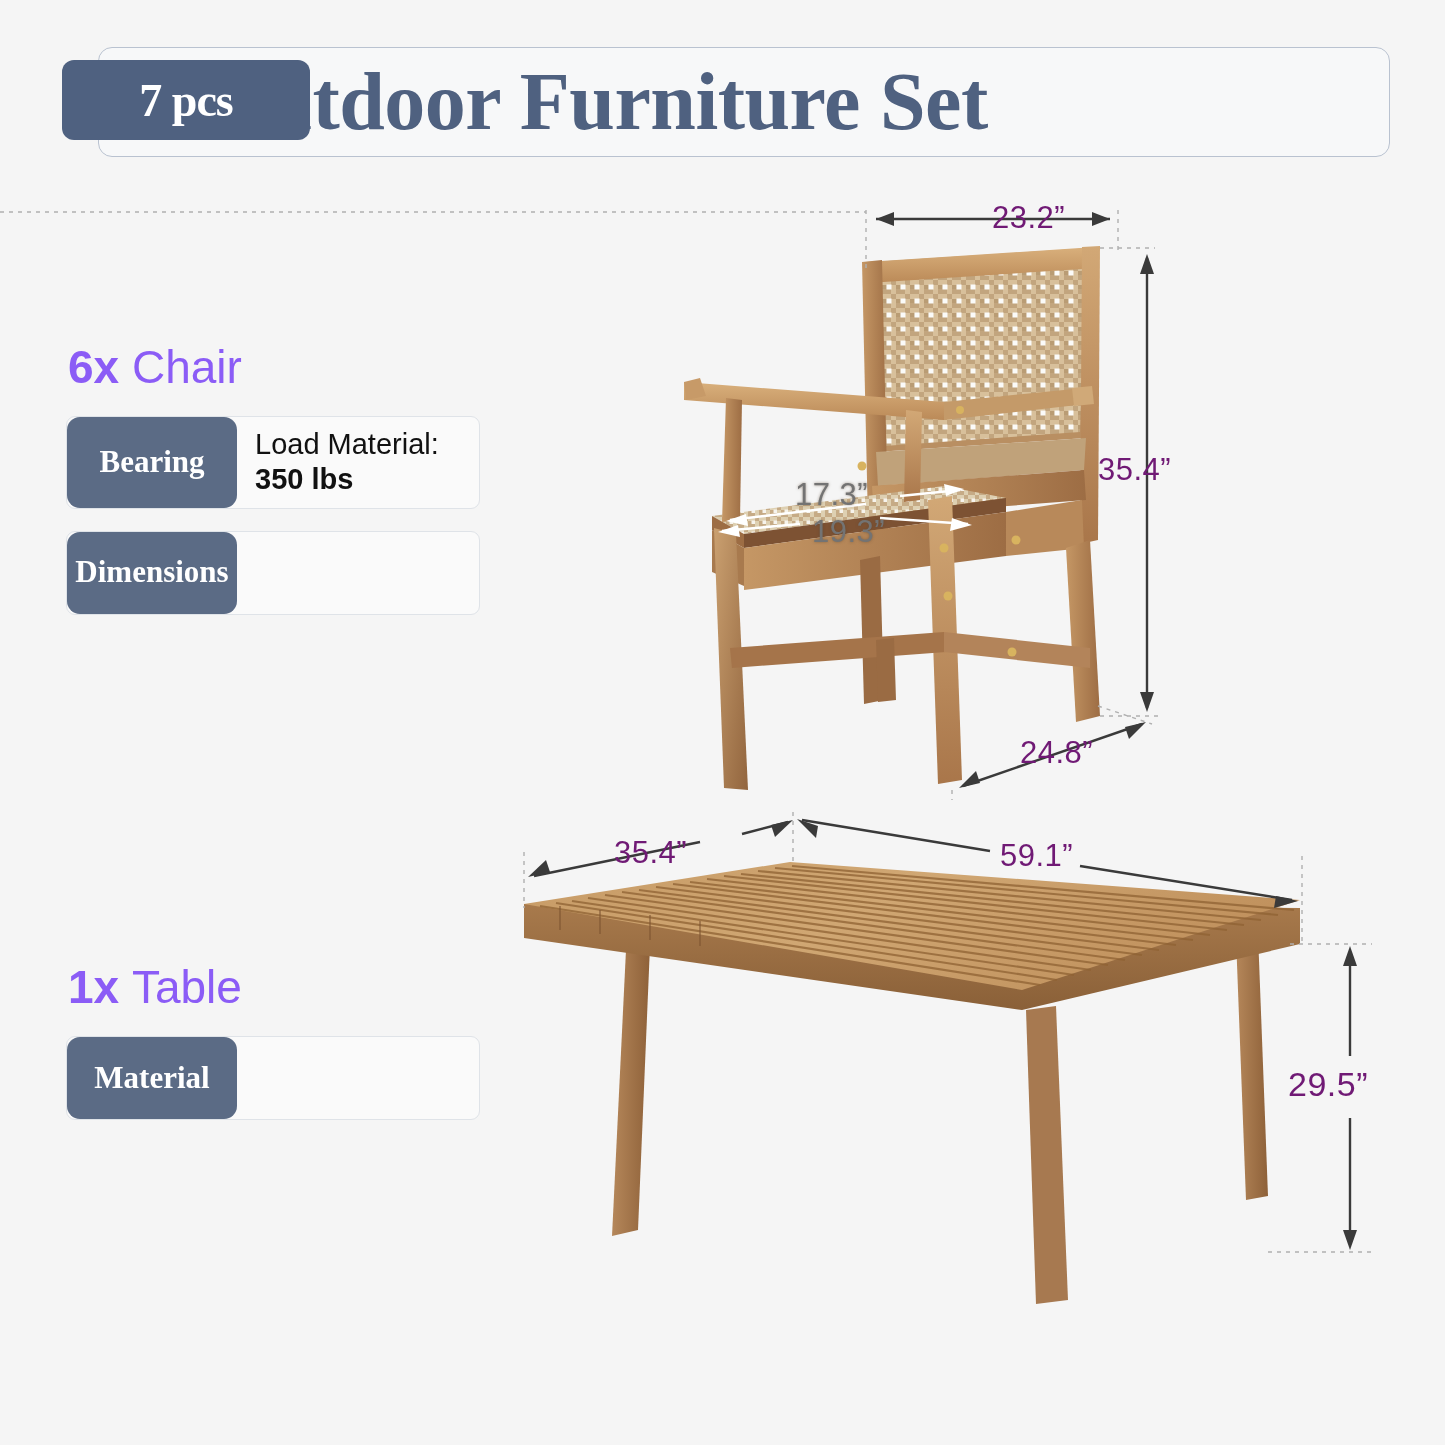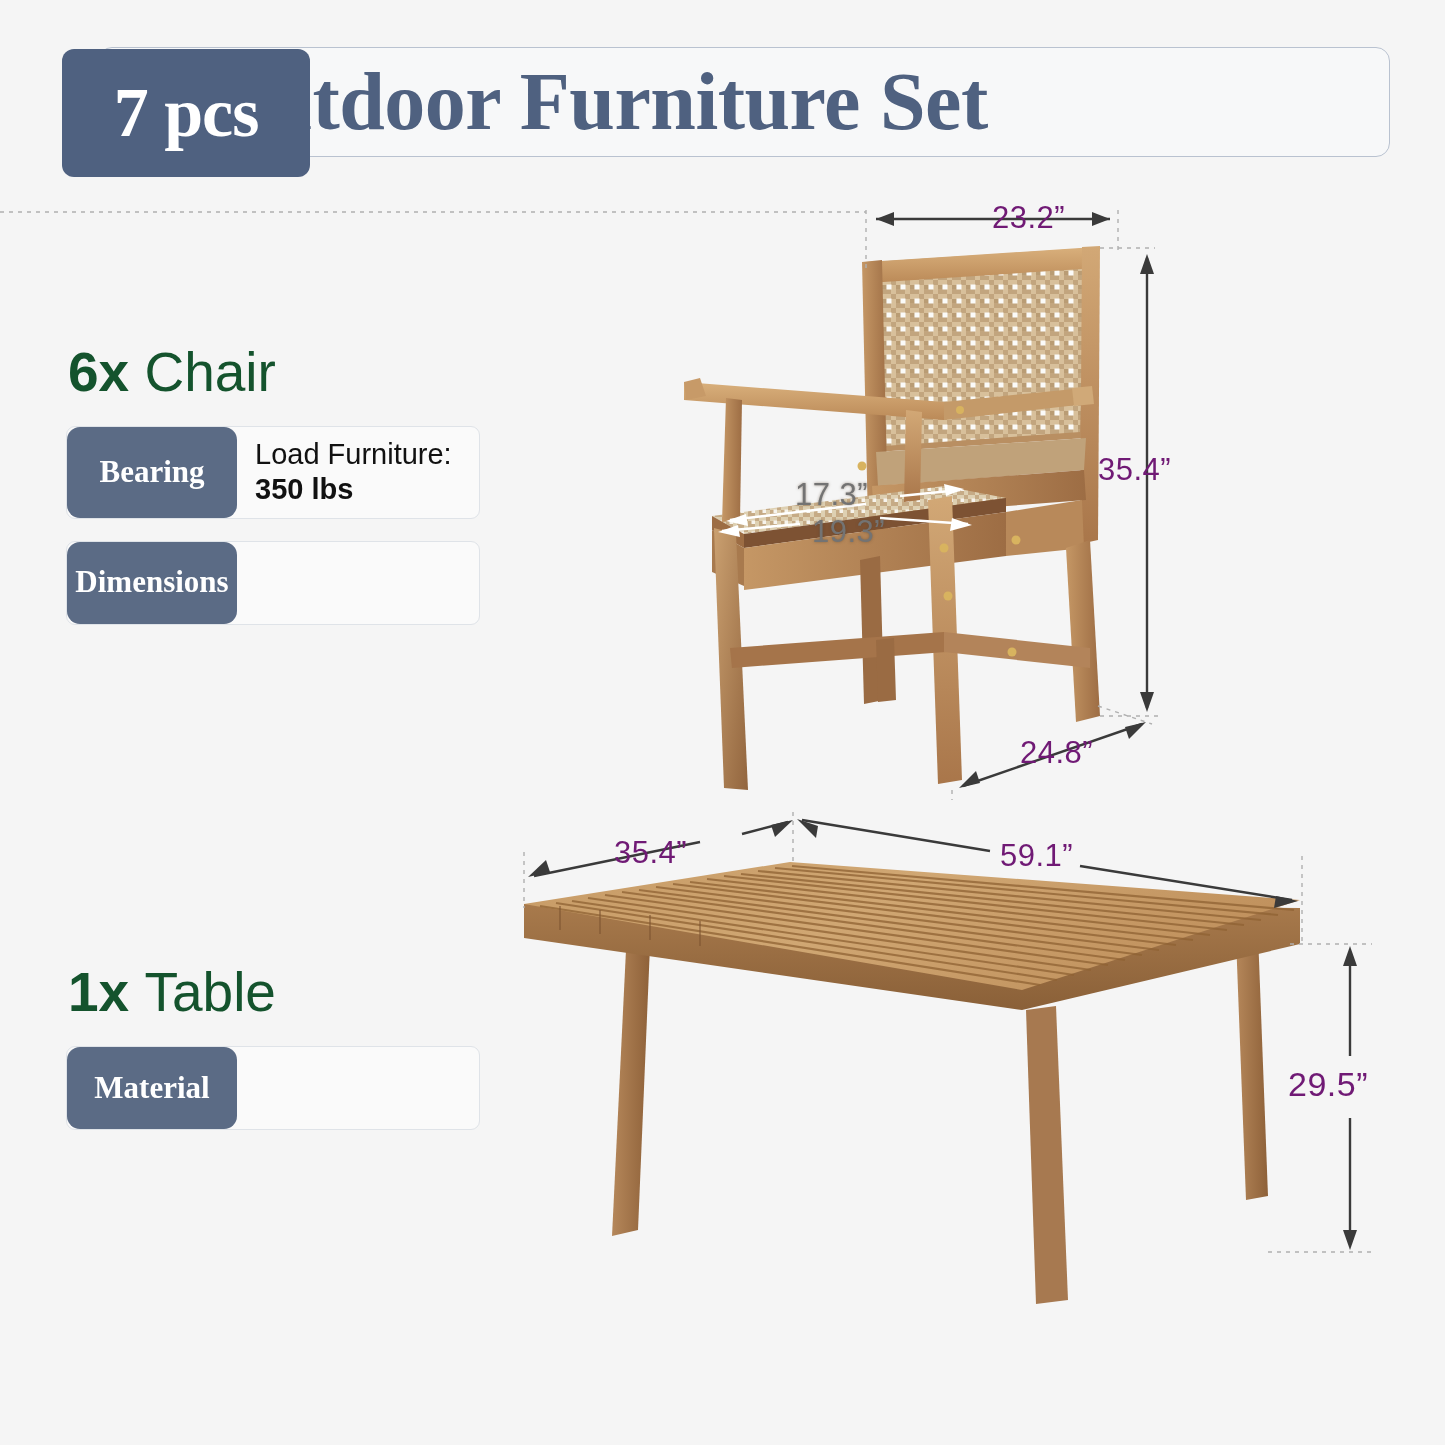--- a/index.html
+++ b/index.html
@@ -15,32 +15,32 @@
     position:absolute;left:36px;top:0;width:1292px;height:110px;
     border:1.5px solid #b9c2d0;border-radius:14px;background:#f7f8f9;
     box-sizing:border-box;
   }
   #title-text{
     position:absolute;left:105px;top:50%;transform:translateY(-50%);
     font-family:"Liberation Serif",serif;font-weight:700;
     font-size:82px;color:#4f6180;letter-spacing:-0.5px;white-space:nowrap;
   }
   #pcs-badge{
-    position:absolute;left:0;top:2px;width:248px;height:128px;
+    position:absolute;left:0;top:13px;width:248px;height:80px;
     background:#4f6180;border-radius:12px;
     display:flex;align-items:center;justify-content:center;
     font-family:"Liberation Serif",serif;font-weight:700;
-    font-size:70px;color:#ffffff;letter-spacing:-1px;
+    font-size:46px;color:#ffffff;letter-spacing:-1px;
   }
   
   .panel{position:absolute;left:66px;width:420px;}
   #chair-panel{top:340px;}
   #table-panel{top:960px;}
   .panel-heading{
-    font-size:55px;color:#14532d;margin:0 0 22px 2px;
+    font-size:46px;color:#8b5cf6;margin:0 0 22px 2px;
     white-space:nowrap;font-weight:300;
   }
   .panel-heading .qty{font-weight:700;}
   .spec-row{
     position:relative;width:414px;margin-bottom:22px;
     border:1.5px solid #dfe3e8;border-radius:9px;background:#fafafa;
     box-sizing:border-box;display:flex;align-items:stretch;min-height:84px;
     overflow:hidden;
   }
   .spec-label{
@@ -79,21 +79,21 @@
 <div class="panel" id="chair-panel">
   <div class="panel-heading">
     <span class="qty">6x </span>
     <span>Chair</span>
   </div>
 
   <div class="spec-row">
     <div class="spec-label">Bearing</div>
     <div class="spec-value bold-second">
       <div>
-        <span>Load Furniture:</span><br>
+        <span>Load Material:</span><br>
         <span class="b">350 lbs</span>
       </div>
     </div>
   </div>
 
   <div class="spec-row">
     <div class="spec-label">Dimensions</div>
   </div>
 </div>
 

